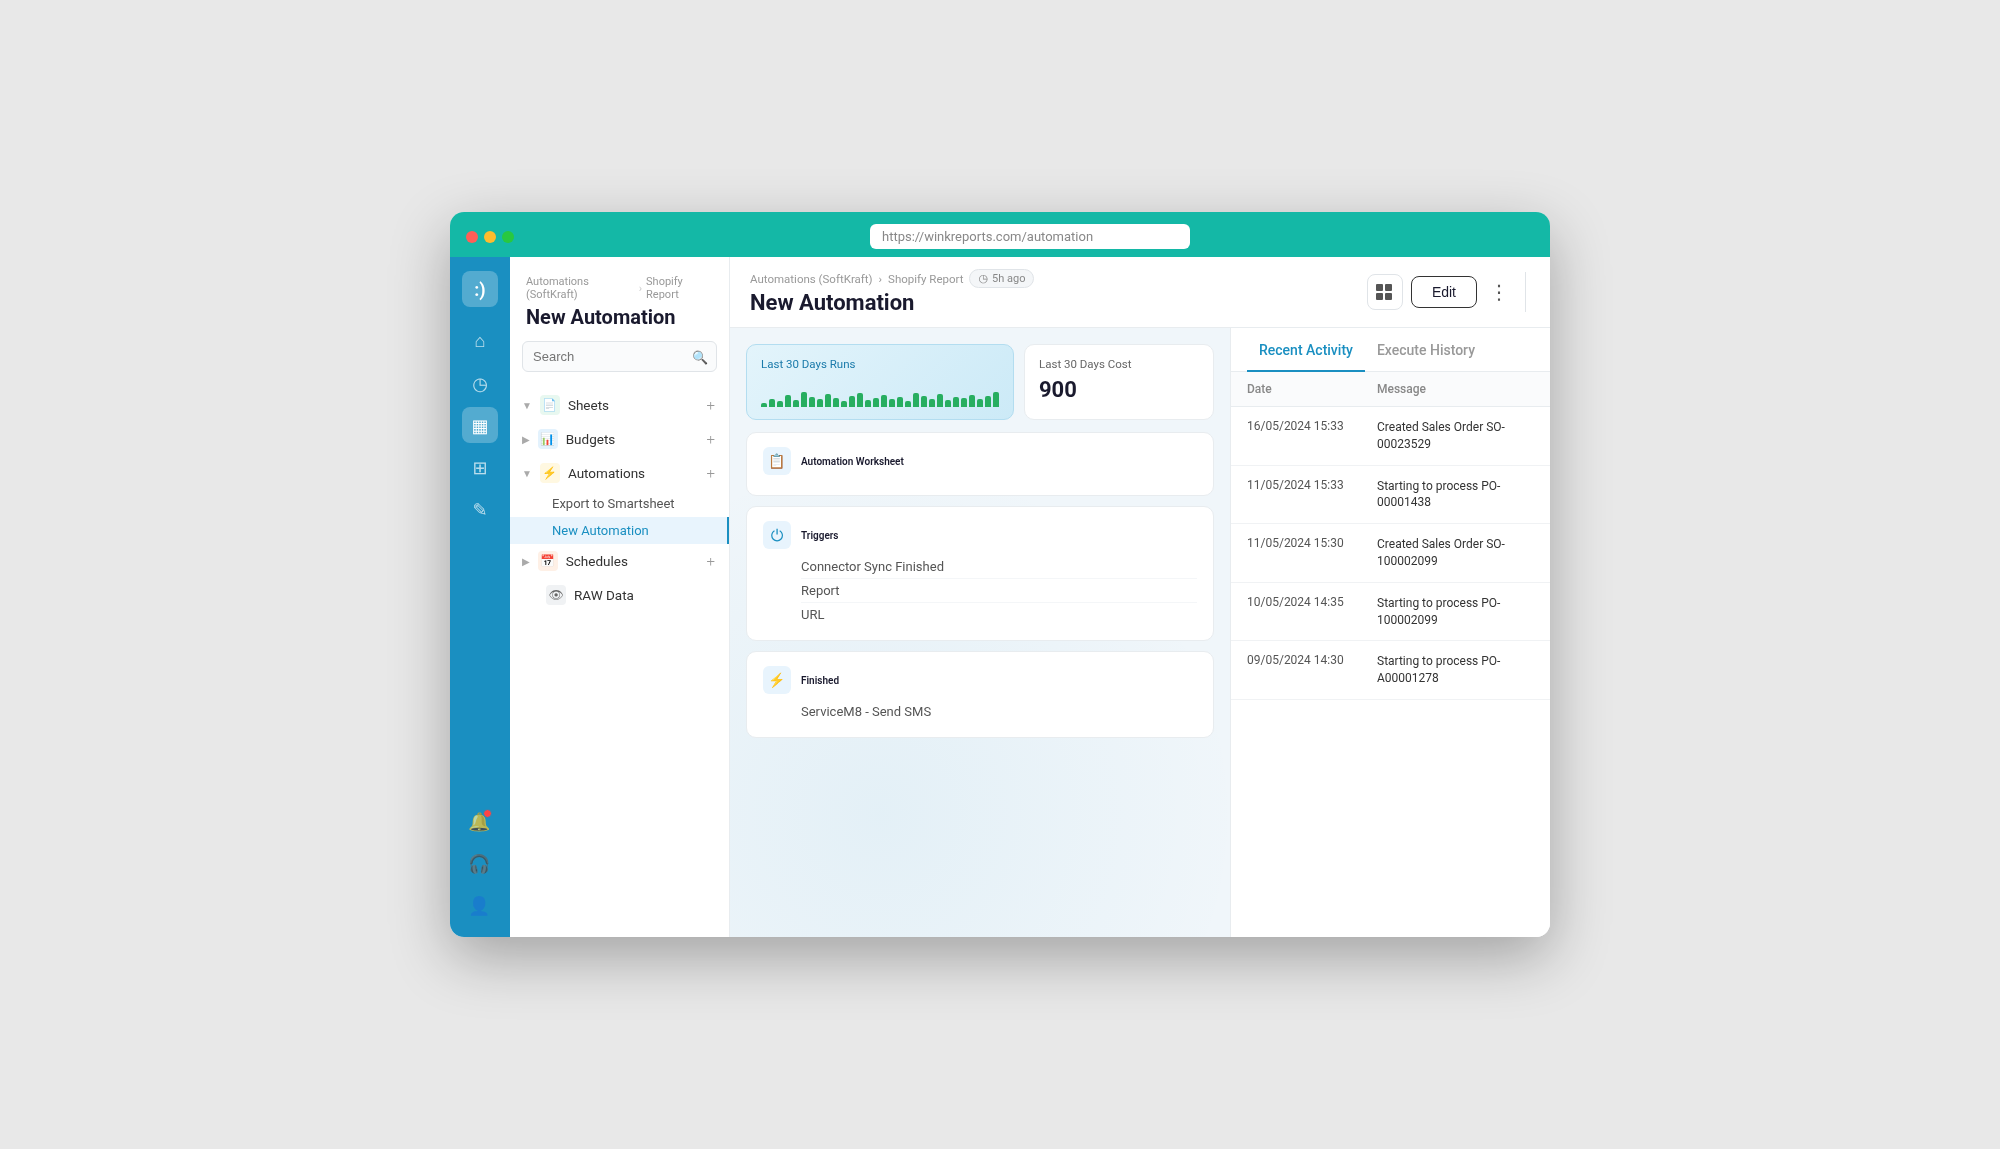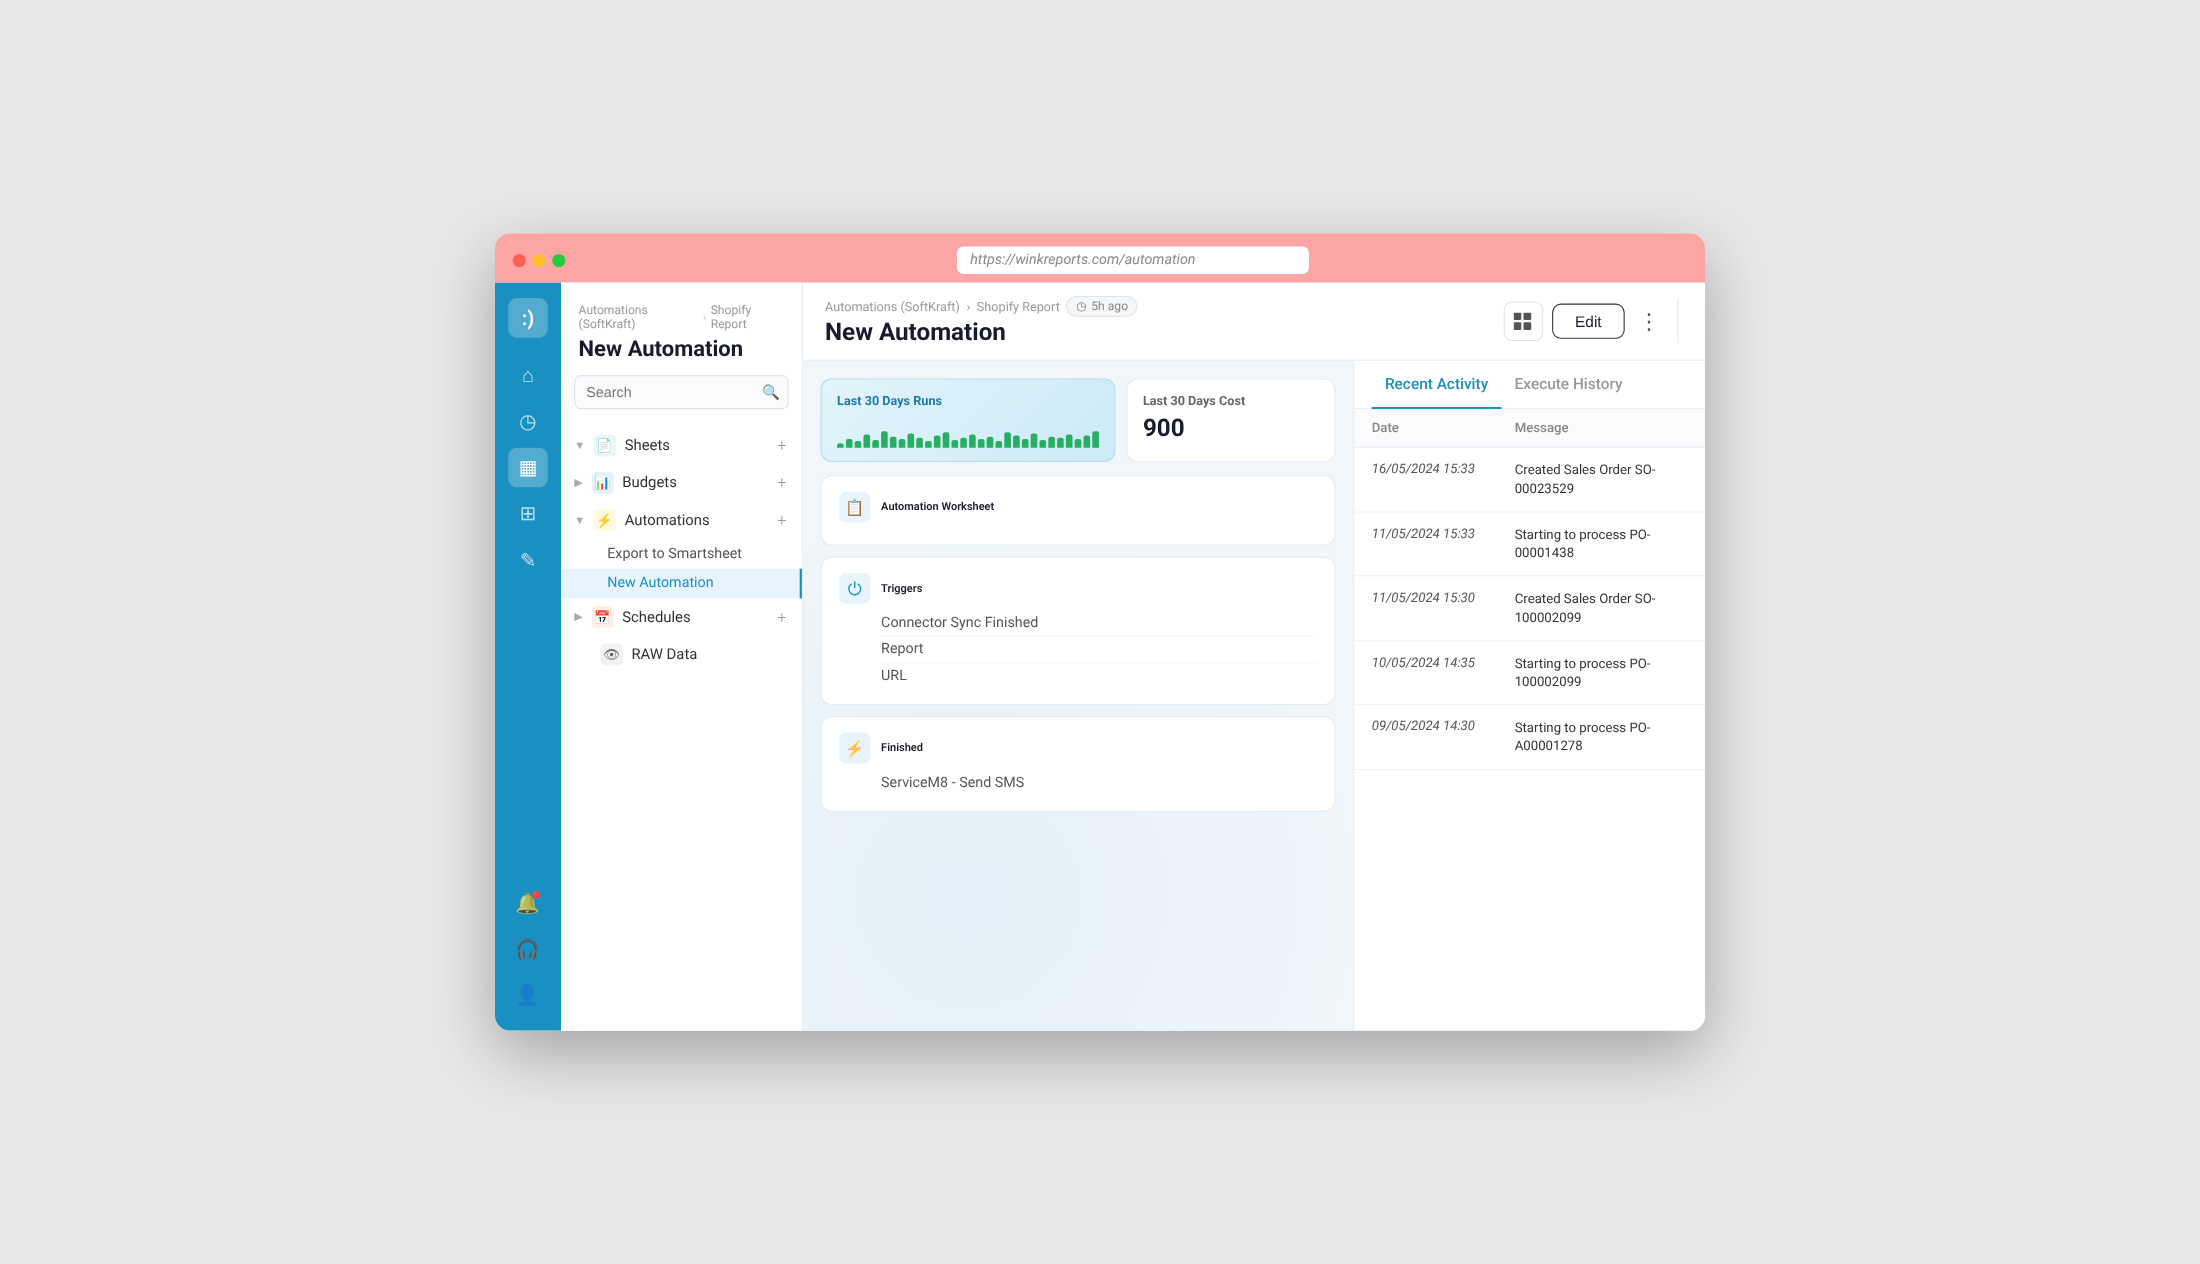--- a/index.html
+++ b/index.html
@@ -13,26 +13,25 @@
       padding: 20px;
     }
     .browser-window {
       width: 1100px;
       background: #f0f0f0;
       border-radius: 14px;
       box-shadow: 0 20px 60px rgba(0,0,0,0.3);
       overflow: hidden;
     }
     .browser-chrome {
-      background: #fca5a5;
+      background: #14b8a6;
       padding: 12px 16px 8px;
       display: flex;
       align-items: center;
       gap: 12px;
-      font-style: italic;
     }
     .traffic-lights {
       display: flex;
       gap: 6px;
     }
     .tl { width: 12px; height: 12px; border-radius: 50%; }
     .tl-red { background: #ff5f57; }
     .tl-yellow { background: #febc2e; }
     .tl-green { background: #28c840; }
     .address-bar {
@@ -309,21 +308,21 @@
       border: 1px solid #e8ecef;
     }
     .stat-card.highlighted {
       background: linear-gradient(135deg, #e3f4fb 0%, #cceaf7 100%);
       border-color: #b3ddf0;
     }
     .stat-label {
       font-size: 11.5px;
       color: #666;
       margin-bottom: 6px;
-      font-weight: 700;
+      font-weight: 400;
     }
     .stat-card.highlighted .stat-label { color: #1a7aaa; }
     .bars-container {
       display: flex;
       align-items: flex-end;
       gap: 2px;
       height: 30px;
     }
     .bar {
       width: 6px;
@@ -440,21 +439,21 @@
       border-bottom: 1px solid #e8ecef;
     }
     .activity-col-date { flex: 0 0 130px; font-size: 12px; color: #888; font-weight: 500; }
     .activity-col-msg { flex: 1; font-size: 12px; color: #888; font-weight: 500; }
     .activity-row {
       display: flex;
       padding: 12px 16px;
       border-bottom: 1px solid #f0f2f4;
       align-items: flex-start;
     }
-    .activity-date { flex: 0 0 130px; font-size: 12px; color: #555; font-style: italic; }
+    .activity-date { flex: 0 0 130px; font-size: 12px; color: #555; }
     .activity-msg { flex: 1; font-size: 12px; color: #333; line-height: 1.4; }
   </style>
 </head>
 <body>
 
 <div class="browser-window">
 
   <div class="browser-chrome">
     <div class="traffic-lights">
       <div class="tl tl-red"></div>

